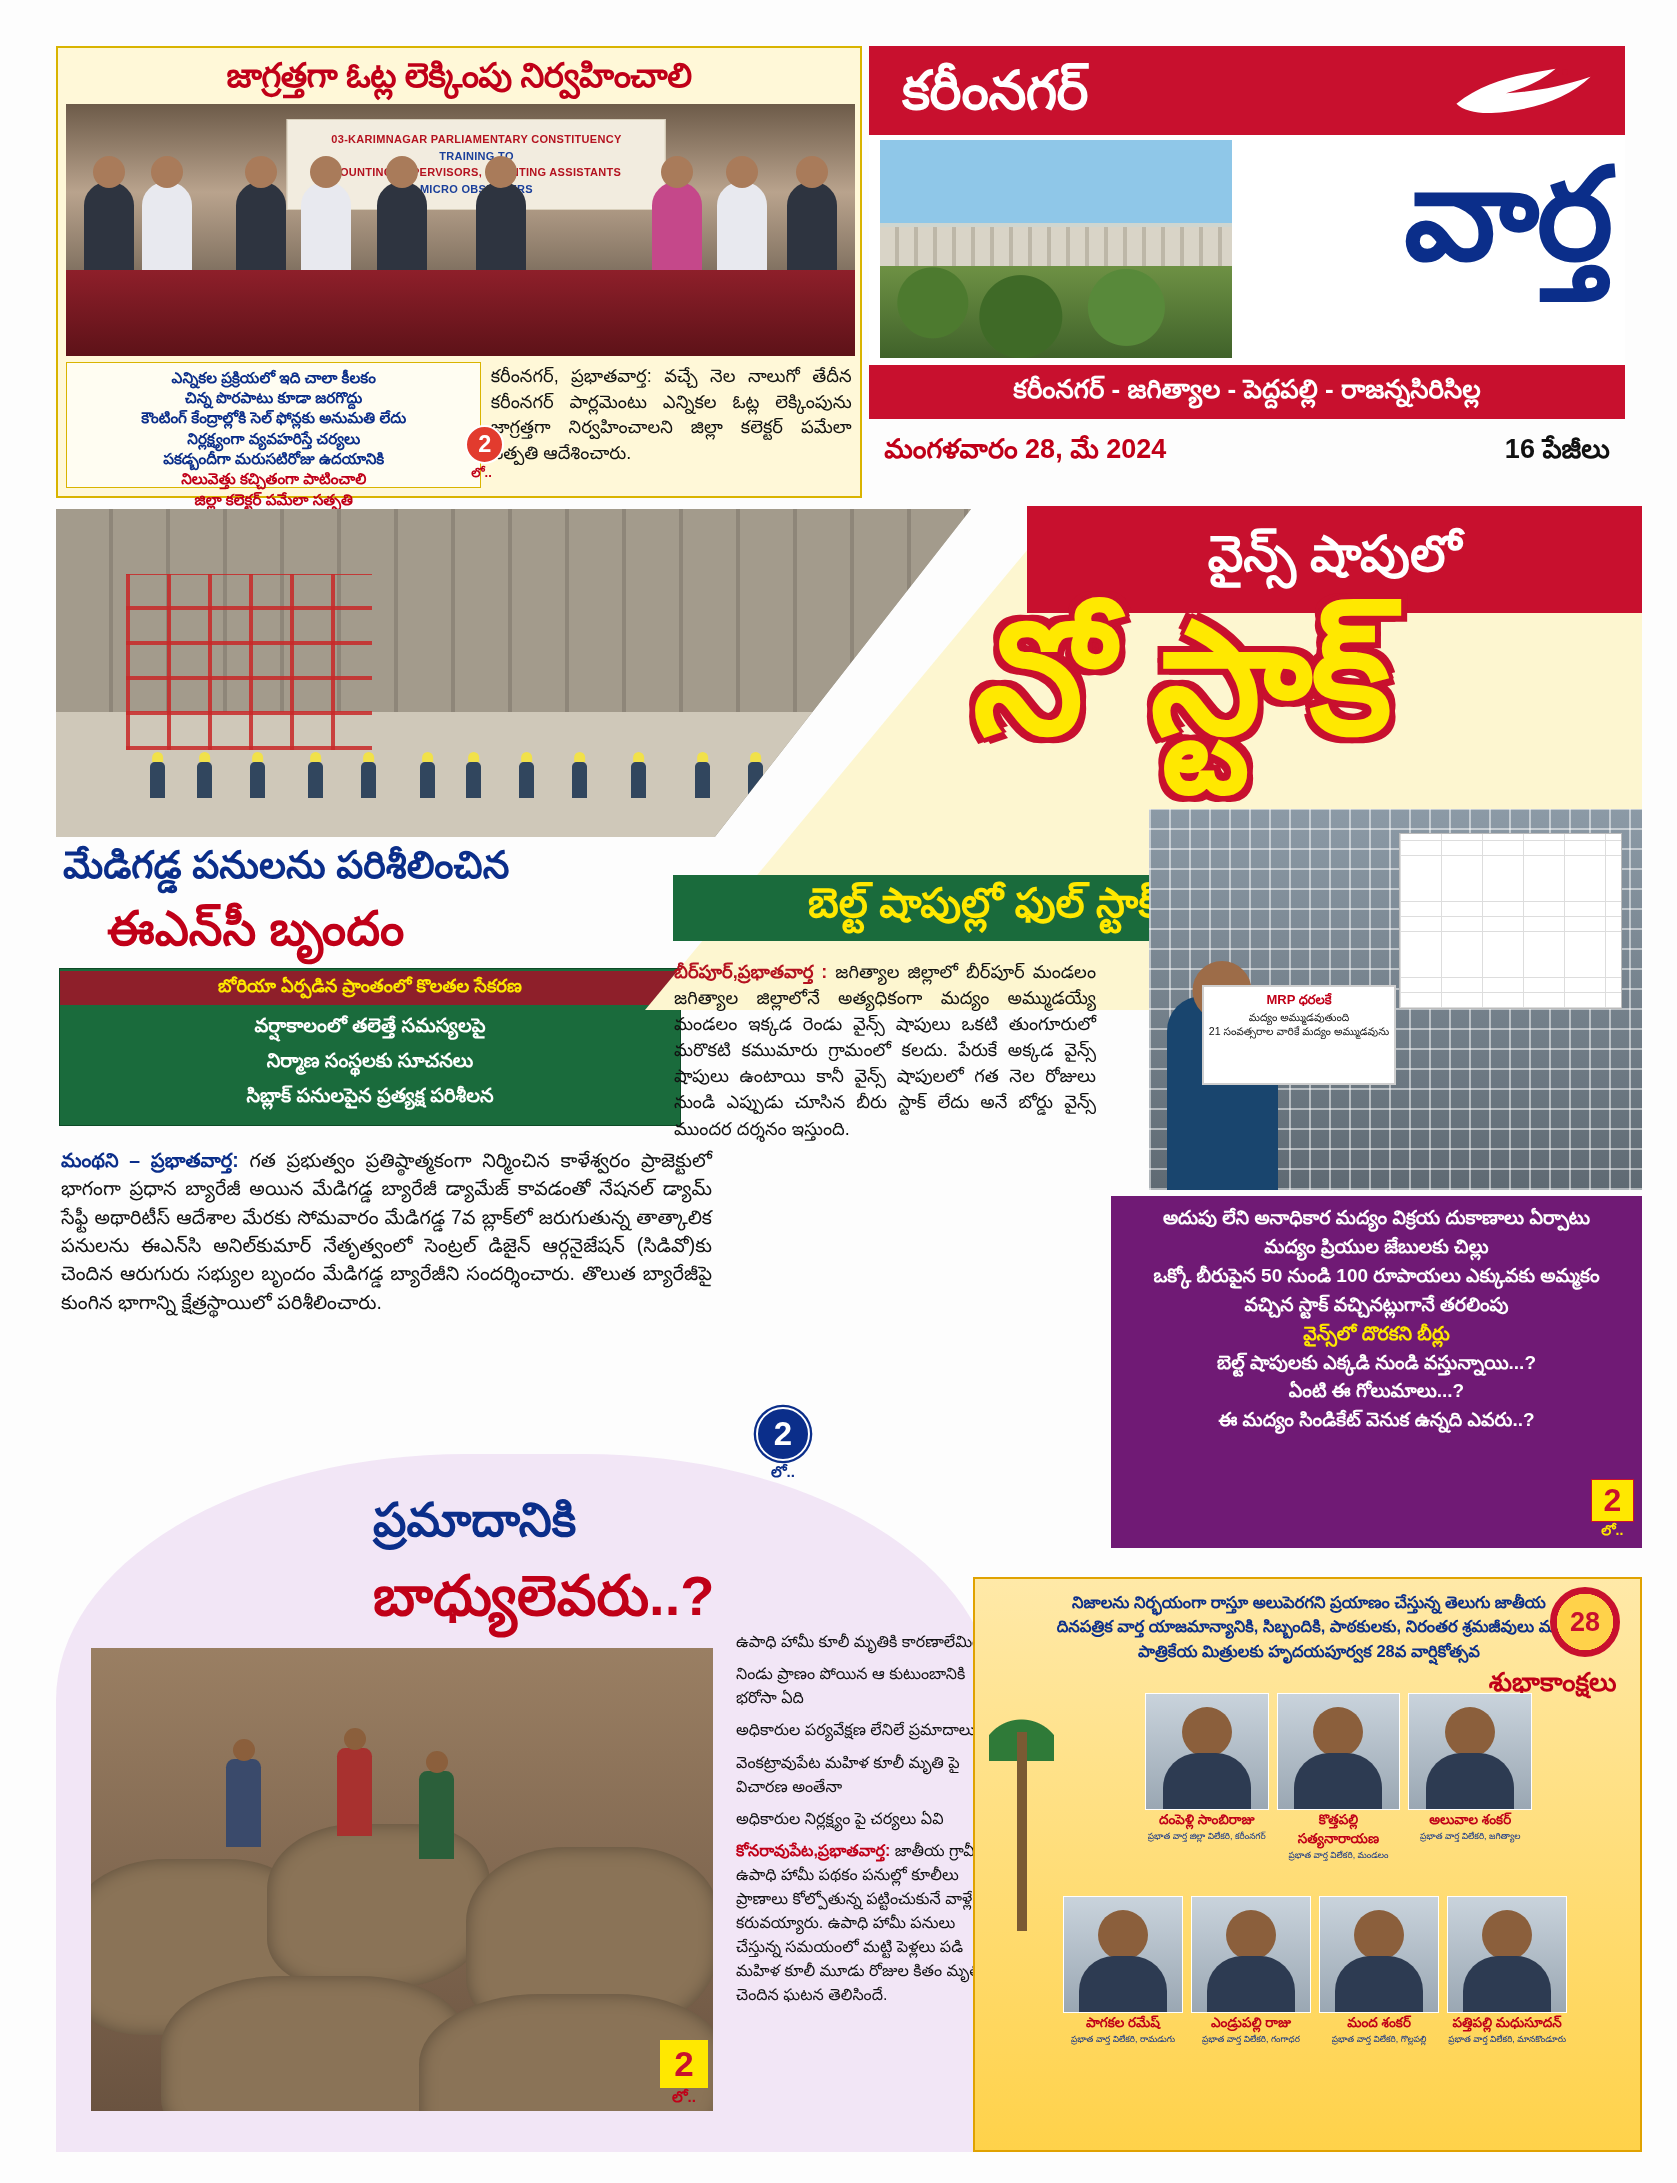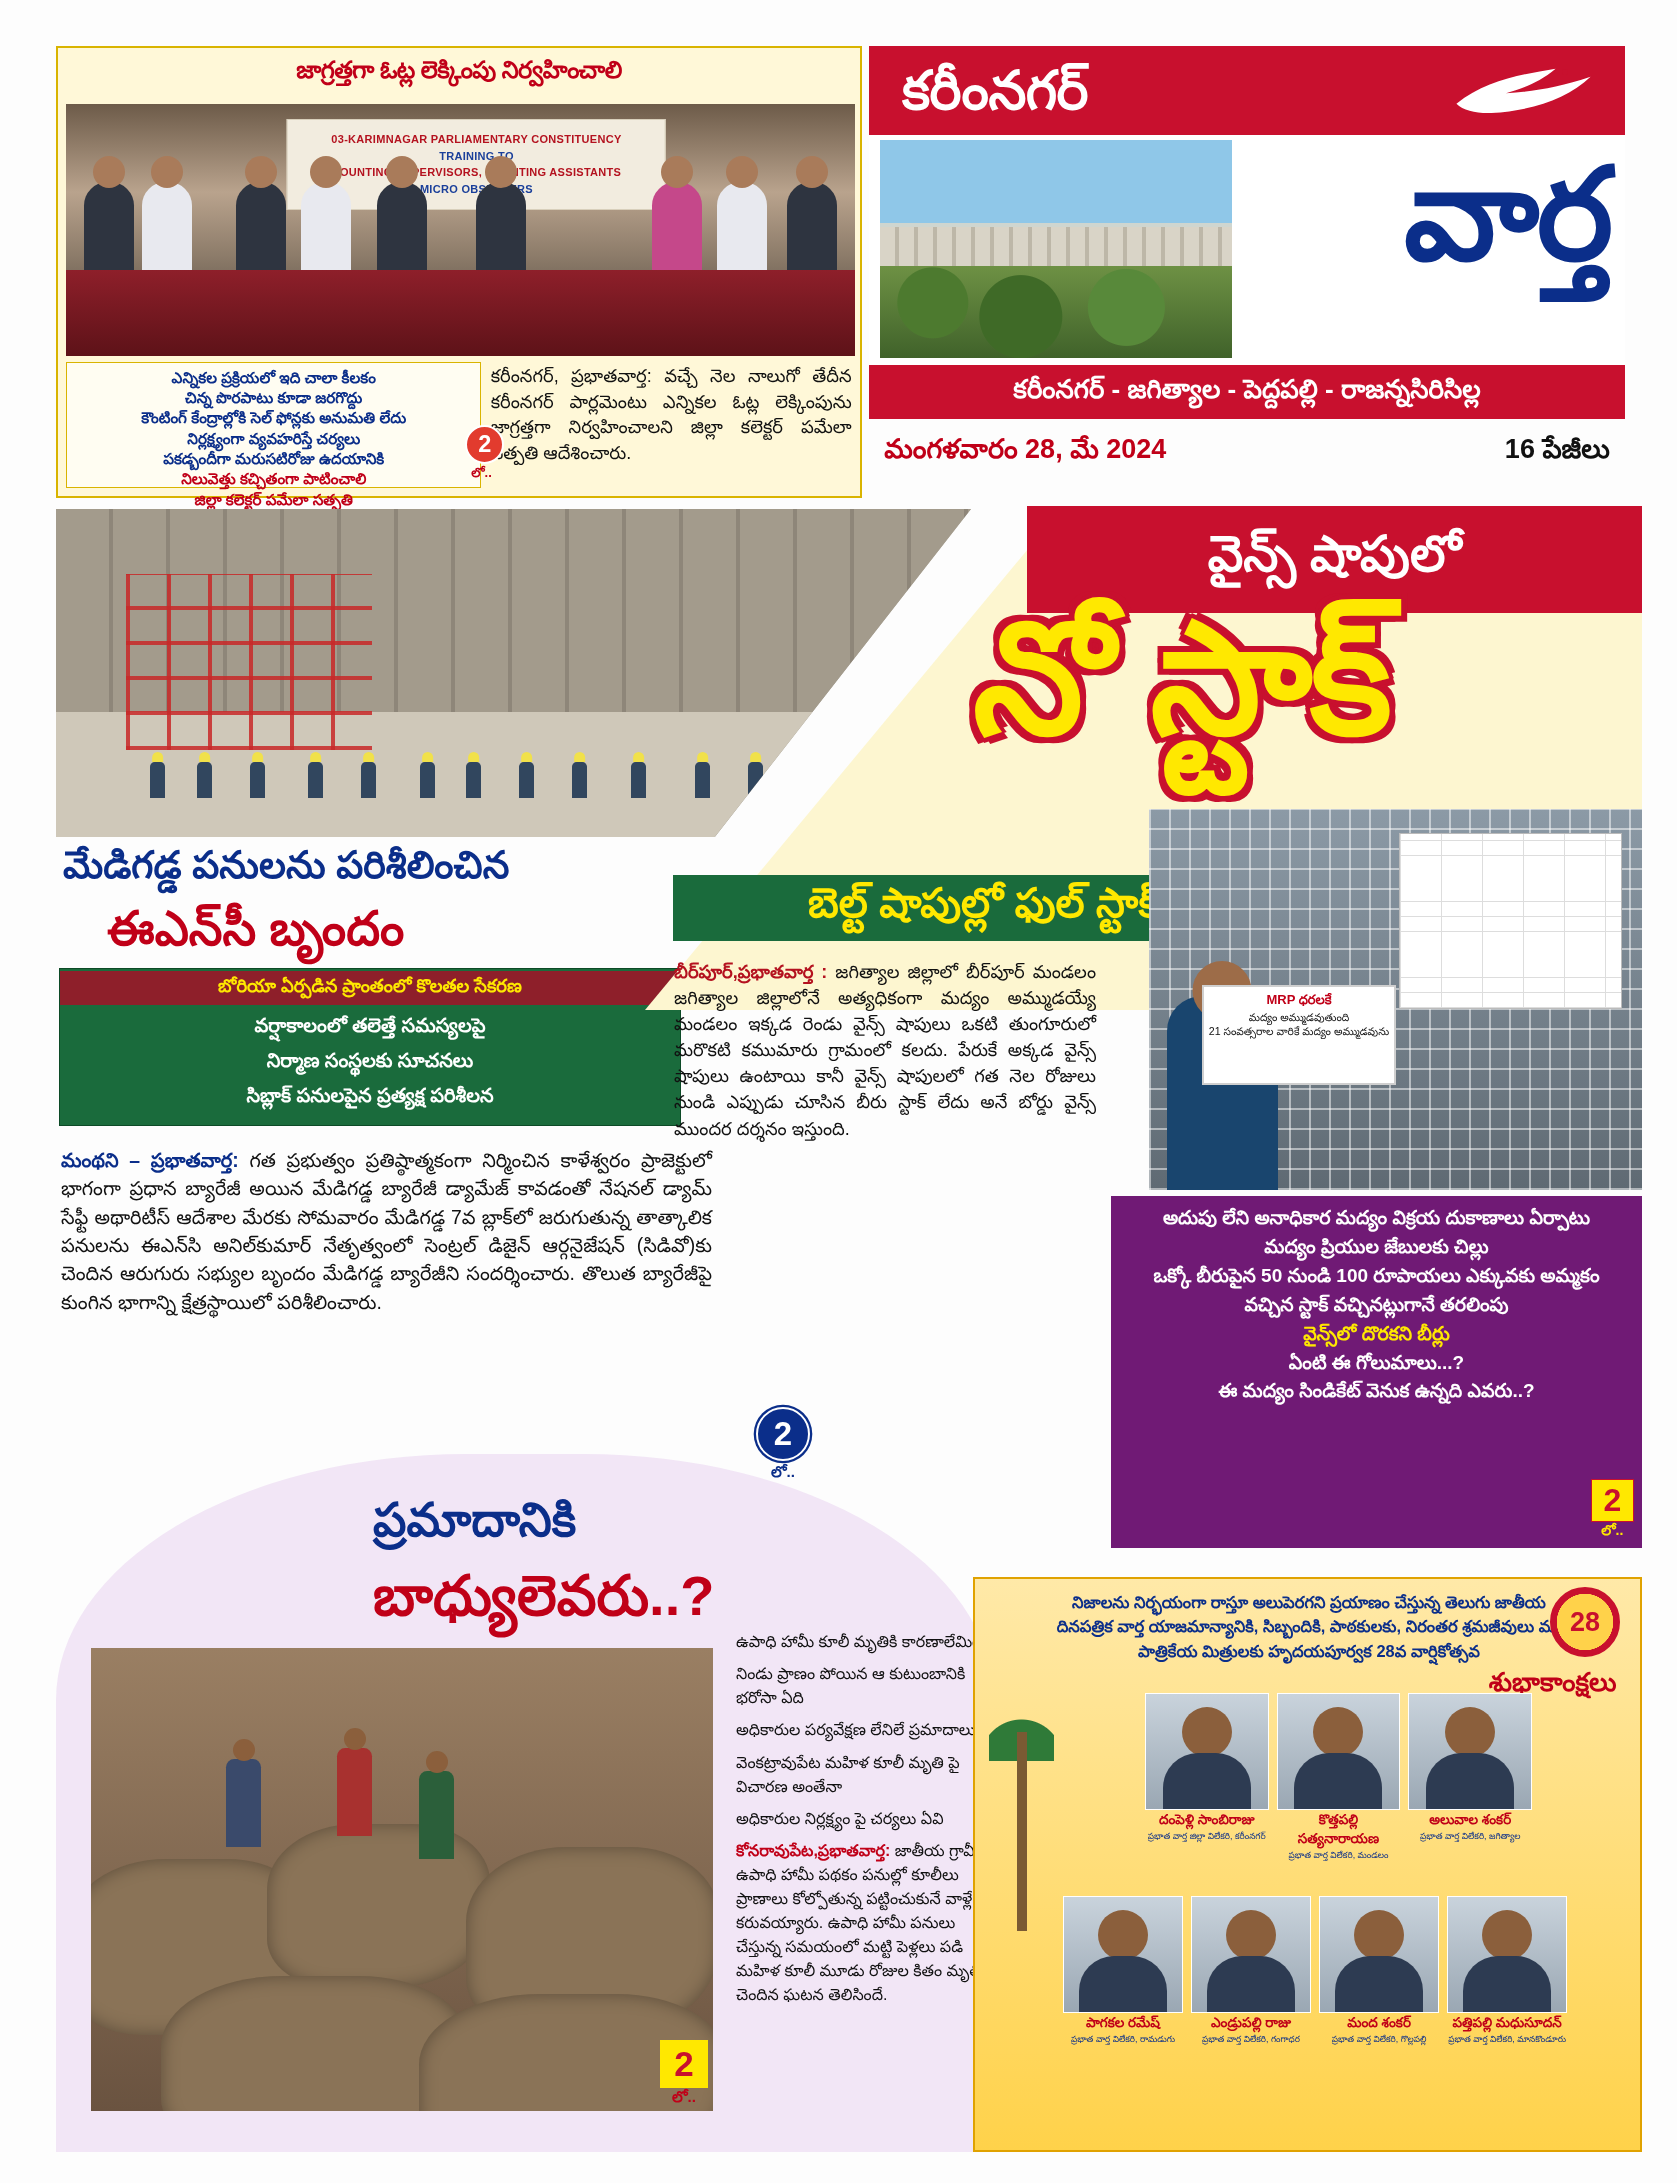--- a/index.html
+++ b/index.html
@@ -21,21 +21,21 @@
     position: absolute;
     left: 56px; top: 46px;
     width: 806px; height: 452px;
     background: #fff8d8;
     border: 2.3px solid #d9b400;
   }
   .topleft-head {
     margin: 8.2px 7px 3.5px 7px;
     text-align: center;
     color: #c00018;
-    font-size: 24px;
+    font-size: 34px;
     font-weight: bold;
     letter-spacing: -0.6px;
   }
   .topleft-photo {
     position: absolute;
     left: 8.2px; top: 56px;
     width: 789px; height: 252px;
     background: linear-gradient(#6d5b49, #b9a38d 35%, #8d7c6a 60%, #3d3530);
     overflow: hidden;
   }
@@ -777,20 +777,21 @@
   <div class="ns-story">
     <span class="lead">బీర్‌పూర్,ప్రభాతవార్త :</span><span> జగిత్యాల జిల్లాలో బీర్‌పూర్ మండలం జగిత్యాల జిల్లాలోనే అత్యధికంగా మద్యం అమ్ముడయ్యే మండలం ఇక్కడ రెండు వైన్స్ షాపులు ఒకటి తుంగూరులో మరొకటి కముమారు గ్రామంలో కలదు. పేరుకే అక్కడ వైన్స్ షాపులు ఉంటాయి కానీ వైన్స్ షాపులలో గత నెల రోజులు నుండి ఎప్పుడు చూసిన బీరు స్టాక్ లేదు అనే బోర్డు వైన్స్ ముందర దర్శనం ఇస్తుంది.</span>
   </div>
 
   <div class="black-box">
     <p>అదుపు లేని అనాధికార మద్యం విక్రయ దుకాణాలు ఏర్పాటు</p>
     <p>మద్యం ప్రియుల జేబులకు చిల్లు</p>
     <p>ఒక్కో బీరుపైన 50 నుండి 100 రూపాయలు ఎక్కువకు అమ్మకం</p>
     <p>వచ్చిన స్టాక్ వచ్చినట్లుగానే తరలింపు</p>
     <p class="y">వైన్స్‌లో దొరకని బీర్లు</p>
+    <p>బెల్ట్ షాపులకు ఎక్కడి నుండి వస్తున్నాయి...?</p>
     <p>ఏంటి ఈ గోలుమాలు...?</p>
     <p>ఈ మద్యం సిండికేట్ వెనుక ఉన్నది ఎవరు..?</p>
     <div class="yellow-badge">
       <div class="sq">2</div>
       <div class="lb">లో..</div>
     </div>
   </div>
 
   <div class="circ-mid">
     <div class="c">2</div>

